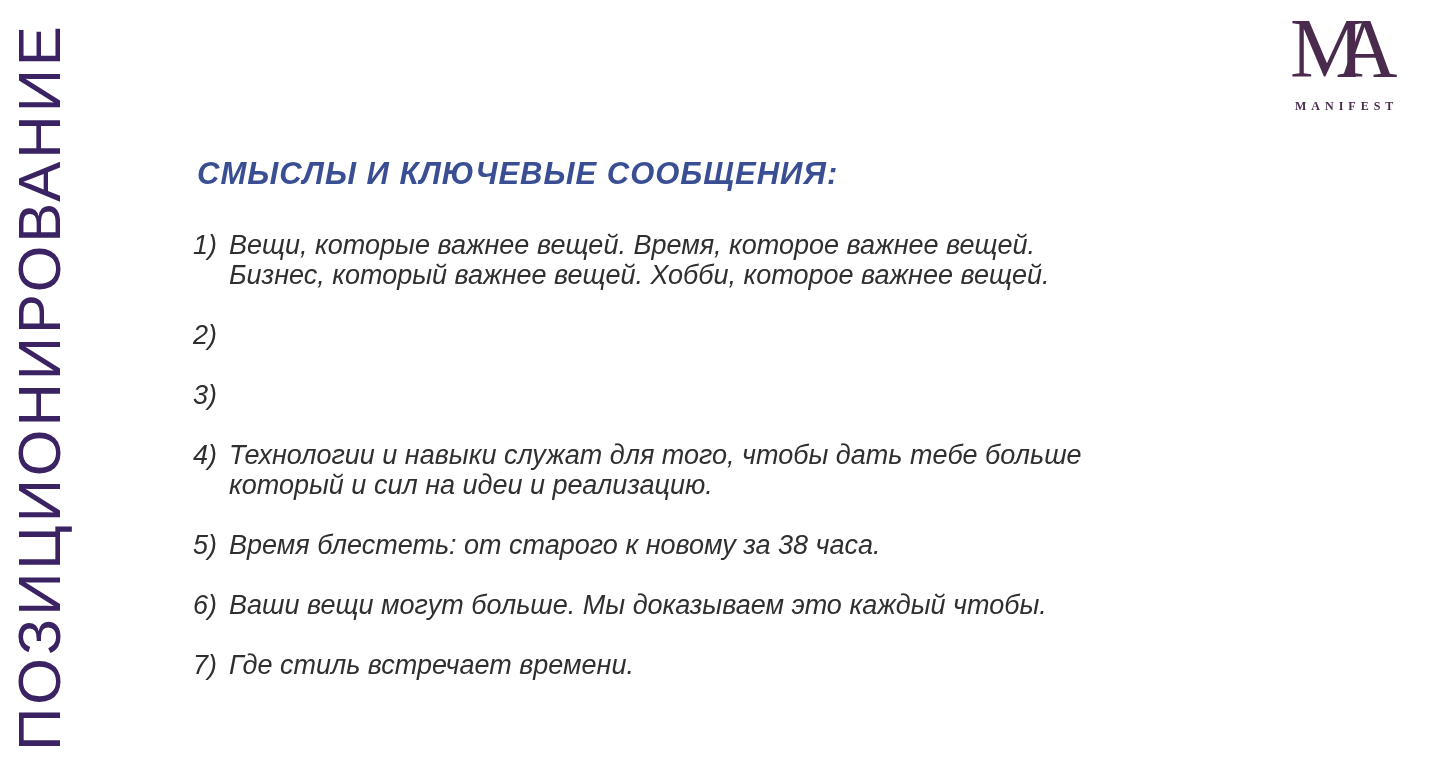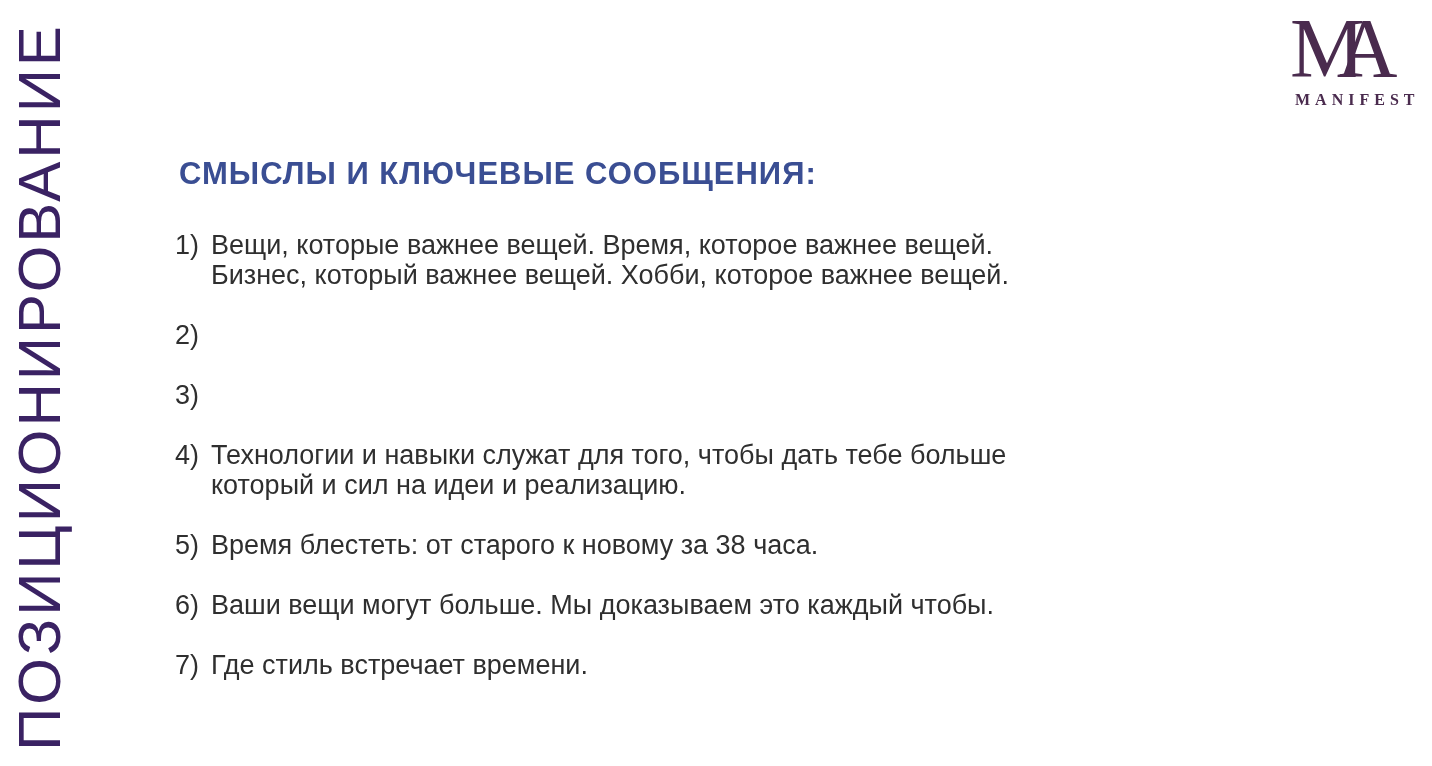--- a/index.html
+++ b/index.html
@@ -54,33 +54,34 @@
   }
   .monogram {
     font-size: 84px;
     line-height: 78px;
     white-space: nowrap;
   }
   .monogram .letter-a {
     margin-left: -28px;
   }
   .wordmark {
-    font-size: 16px;
+    font-size: 12px;
     font-weight: 700;
     letter-spacing: 5px;
     padding-left: 5px; 
-    margin-top: 3px;
+    margin-top: 11px;
   }
 
   
   .content {
     position: absolute;
-    left: 175px;
+    left: 193px;
     top: 155px;
     width: 1140px;
+    font-style: italic;
   }
   .heading {
     margin: 0 0 0 4px;
     font-size: 31px;
     line-height: 38px;
     font-weight: 700;
     letter-spacing: 1px;
     color: #3a4e93;
   }
   .list {

